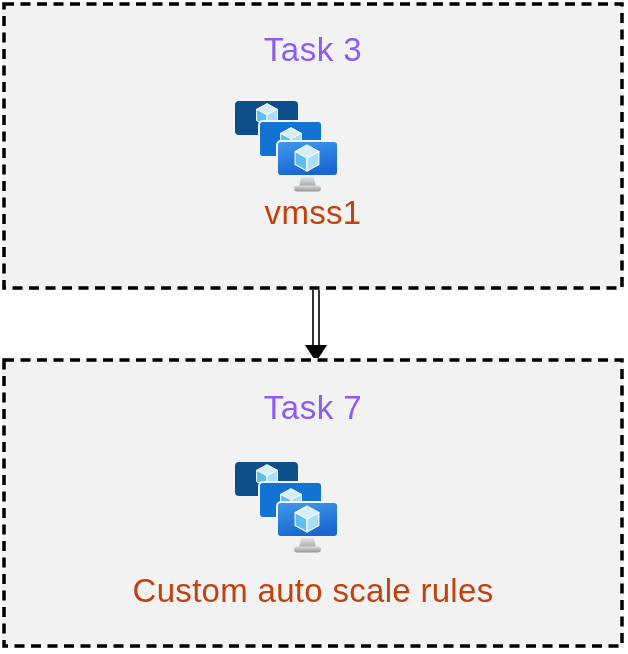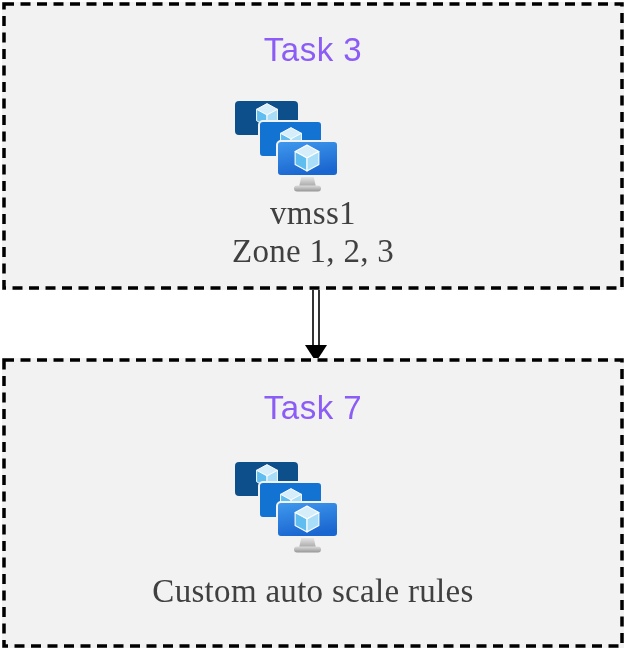--- a/index.html
+++ b/index.html
@@ -31,23 +31,22 @@
     color: #8b5cf6;
     letter-spacing: 0.5px;
   }
   .caption {
     position: absolute;
     left: 0;
     width: 100%;
     text-align: center;
     font-size: 33px;
     line-height: 38px;
-    color: #404040;
+    color: #c2410c;
     letter-spacing: 0.3px;
-    font-family: Liberation Serif, serif;
   }
   .vmss-icon { position: absolute; }
   .connector { position: absolute; }
   .defs-holder { position: absolute; width: 0; height: 0; overflow: hidden; }
 </style>
 </head>
 <body>
 
 <svg class="defs-holder" aria-hidden="true">
   <defs>
@@ -86,21 +85,20 @@
   <div class="task-box" style="left:2px; top:2px; width:622px; height:288px;">
     <svg class="dash-border" width="622" height="288">
       <rect x="2" y="2" width="618" height="284" fill="none" stroke="#000000" stroke-width="3.5" stroke-dasharray="10 6.5"></rect>
     </svg>
     <div class="task-title" style="top:28px;">Task 3</div>
     <svg class="vmss-icon" style="left:233px; top:98px;" width="104" height="92" viewBox="0 0 104 92">
       <use href="#vmss-symbol"></use>
     </svg>
     <div class="caption" style="top:192px;">
       <div>vmss1</div>
-      <div>Zone 1, 2, 3</div>
     </div>
   </div>
 
   <svg class="connector" style="left:294px; top:290px;" width="44" height="72" viewBox="0 0 44 72">
     <line x1="19" y1="0" x2="19" y2="57" stroke="#000000" stroke-width="1.6"></line>
     <line x1="25" y1="0" x2="25" y2="57" stroke="#000000" stroke-width="1.6"></line>
     <polygon points="11,55 33,55 22,72" fill="#000000"></polygon>
   </svg>
 
   <div class="task-box" style="left:2px; top:358px; width:622px; height:290px;">

